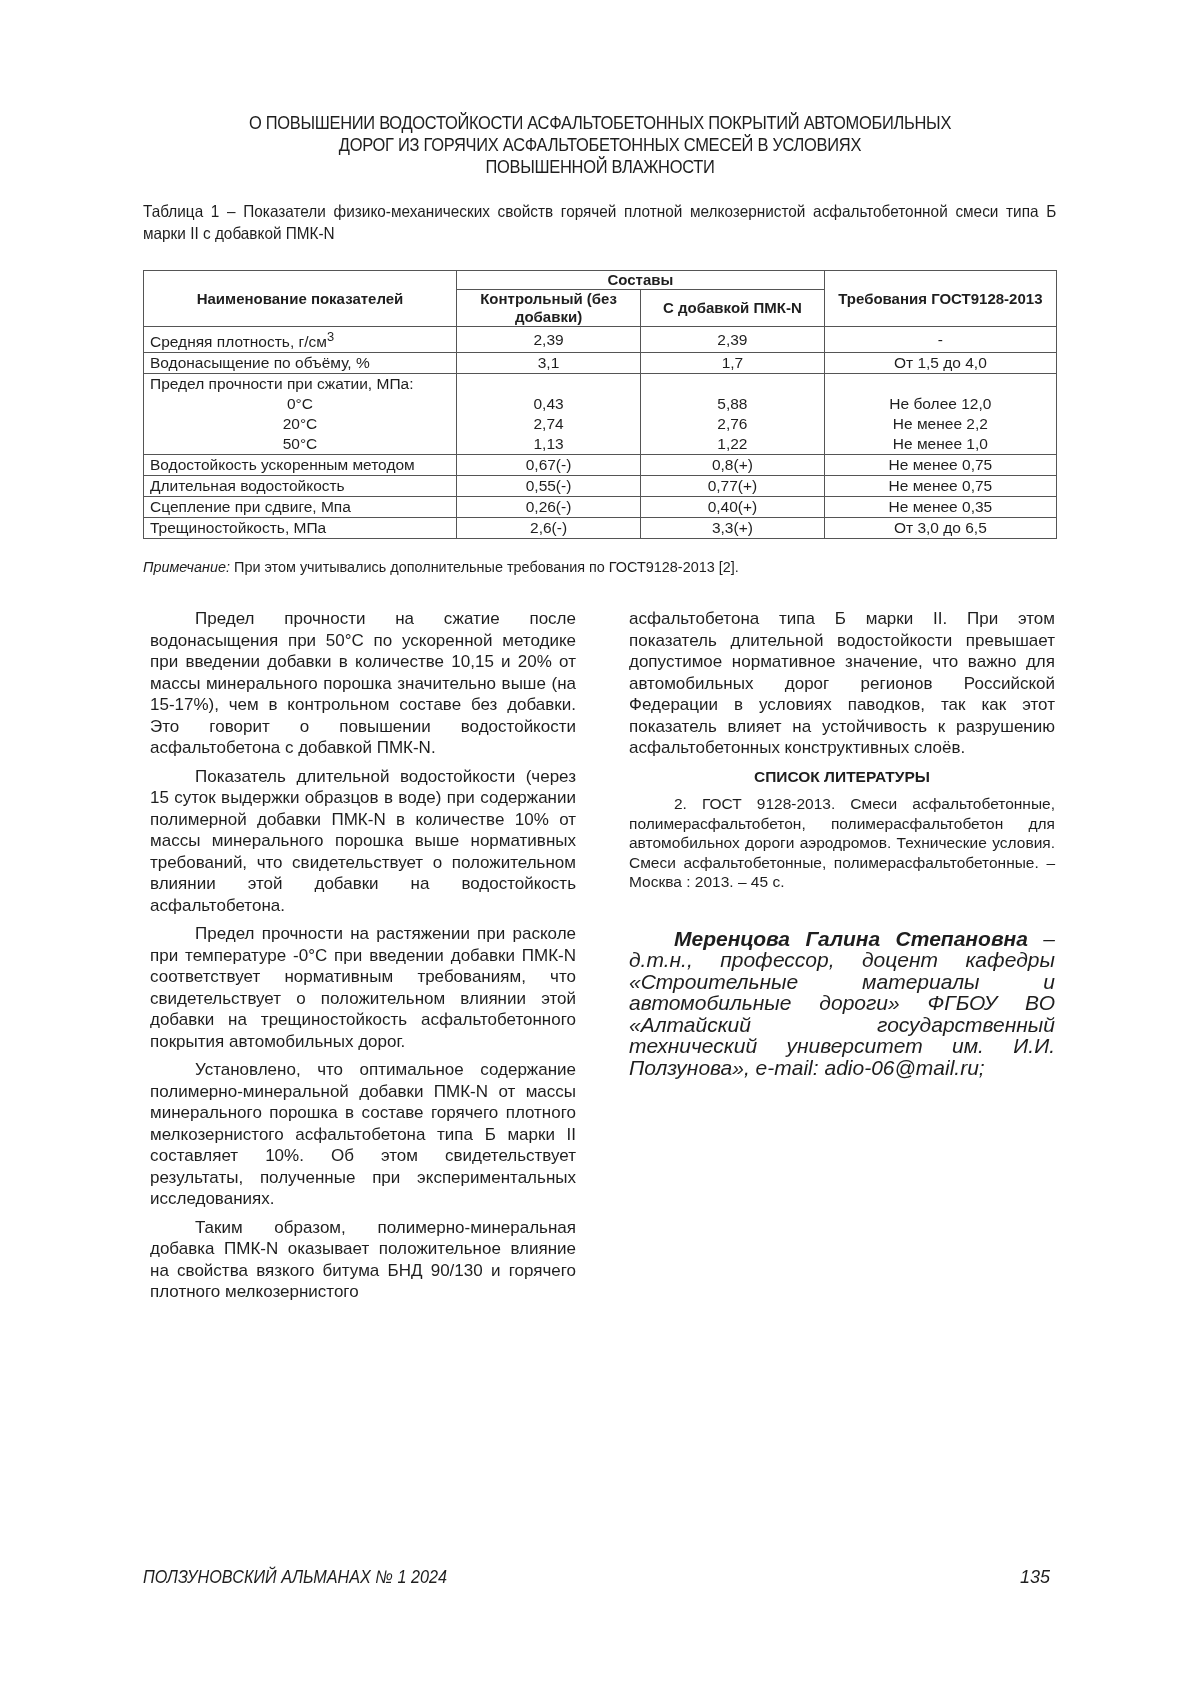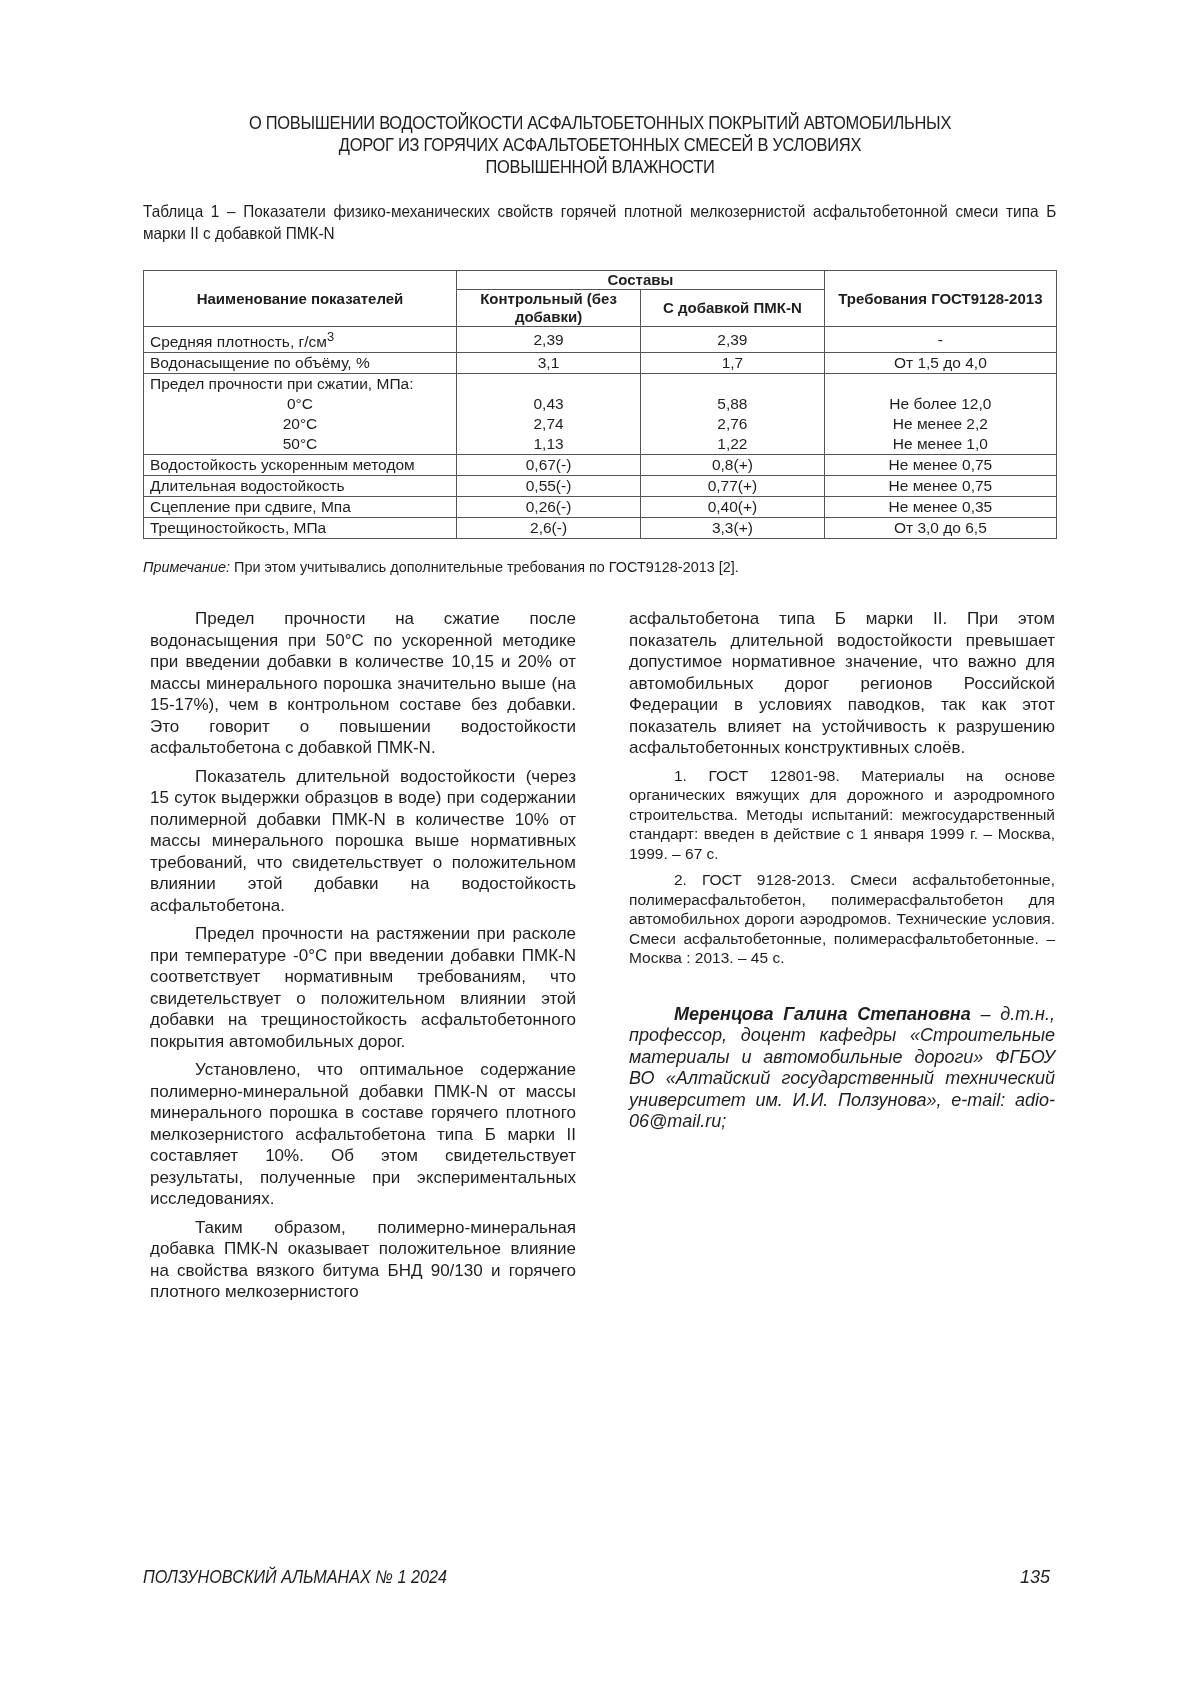--- a/index.html
+++ b/index.html
@@ -17,21 +17,21 @@
   .note { position: absolute; left: 143px; top: 557px; font-size: 15.5px; line-height: 20px; transform: scaleX(0.93); transform-origin: left top; white-space: nowrap; }
   .note i { font-style: italic; }
   .col { position: absolute; top: 601px; width: 440px; font-size: 17px; line-height: 21.5px; text-align: justify; }
   .col.left { left: 143px; }
   .col.right { left: 622px; }
   .col p { margin: 7px; text-indent: 45px; }
   .col p.cont { text-indent: 0; }
   .refs-title { font-weight: bold; text-align: center; font-size: 15.5px; margin: 28px 0 22px 0; text-indent: 0 !important; }
   .ref { font-size: 15.5px; line-height: 19.5px; }
   .authors { margin-top: 36px; font-style: italic; }
-  .authors p { font-size: 18px; line-height: 21.5px; }
+  .authors p { font-size: 21px; line-height: 21.5px; }
   .authors b { font-weight: bold; }
   .footer-left { position: absolute; left: 143px; top: 1567px; font-size: 18px; font-style: italic; transform: scaleX(0.9); transform-origin: left top; }
   .footer-right { position: absolute; left: 1020px; top: 1567px; font-size: 18px; font-style: italic; }
 </style>
 </head>
 <body>
 
 <div class="title">
   <div>О ПОВЫШЕНИИ ВОДОСТОЙКОСТИ АСФАЛЬТОБЕТОННЫХ ПОКРЫТИЙ АВТОМОБИЛЬНЫХ</div>
   <div>ДОРОГ ИЗ ГОРЯЧИХ АСФАЛЬТОБЕТОННЫХ СМЕСЕЙ В УСЛОВИЯХ</div>
@@ -128,21 +128,21 @@
 <div class="col left">
   <p>Предел прочности на сжатие после водонасыщения при 50°С по ускоренной методике при введении добавки в количестве 10,15 и 20% от массы минерального порошка значительно выше (на 15-17%), чем в контрольном составе без добавки. Это говорит о повышении водостойкости асфальтобетона с добавкой ПМК-N.</p>
   <p>Показатель длительной водостойкости (через 15 суток выдержки образцов в воде) при содержании полимерной добавки ПМК-N в количестве 10% от массы минерального порошка выше нормативных требований, что свидетельствует о положительном влиянии этой добавки на водостойкость асфальтобетона.</p>
   <p>Предел прочности на растяжении при расколе при температуре -0°С при введении добавки ПМК-N соответствует нормативным требованиям, что свидетельствует о положительном влиянии этой добавки на трещиностойкость асфальтобетонного покрытия автомобильных дорог.</p>
   <p>Установлено, что оптимальное содержание полимерно-минеральной добавки ПМК-N от массы минерального порошка в составе горячего плотного мелкозернистого асфальтобетона типа Б марки II составляет 10%. Об этом свидетельствует результаты, полученные при экспериментальных исследованиях.</p>
   <p>Таким образом, полимерно-минеральная добавка ПМК-N оказывает положительное влияние на свойства вязкого битума БНД 90/130 и горячего плотного мелкозернистого</p>
 </div>
 
 <div class="col right">
   <p class="cont">асфальтобетона типа Б марки II. При этом показатель длительной водостойкости превышает допустимое нормативное значение, что важно для автомобильных дорог регионов Российской Федерации в условиях паводков, так как этот показатель влияет на устойчивость к разрушению асфальтобетонных конструктивных слоёв.</p>
-  <p class="ref">1. ГОСТ 12801-98. Материалы на основе органических вяжущих для дорожного и аэродромного строительства. Методы испытаний: межгосударственный стандарт: введен в действие с 1 января 1999 г. – Москва, 1999. – 67 с.</p>
+  <p class="refs-title">СПИСОК ЛИТЕРАТУРЫ</p>
   <p class="ref">2. ГОСТ 9128-2013. Смеси асфальтобетонные, полимерасфальтобетон, полимерасфальтобетон для автомобильнох дороги аэродромов. Технические условия. Смеси асфальтобетонные, полимерасфальтобетонные. – Москва : 2013. – 45 с.</p>
   <div class="authors">
     <p><b>Меренцова Галина Степановна</b><span> – д.т.н., профессор, доцент кафедры «Строительные материалы и автомобильные дороги» ФГБОУ ВО «Алтайский государственный технический университет им. И.И. Ползунова», e-mail: adio-06@mail.ru;</span></p>
   </div>
 </div>
 
 <div class="footer-left">ПОЛЗУНОВСКИЙ АЛЬМАНАХ № 1 2024</div>
 <div class="footer-right">135</div>
 
 </body></html>

